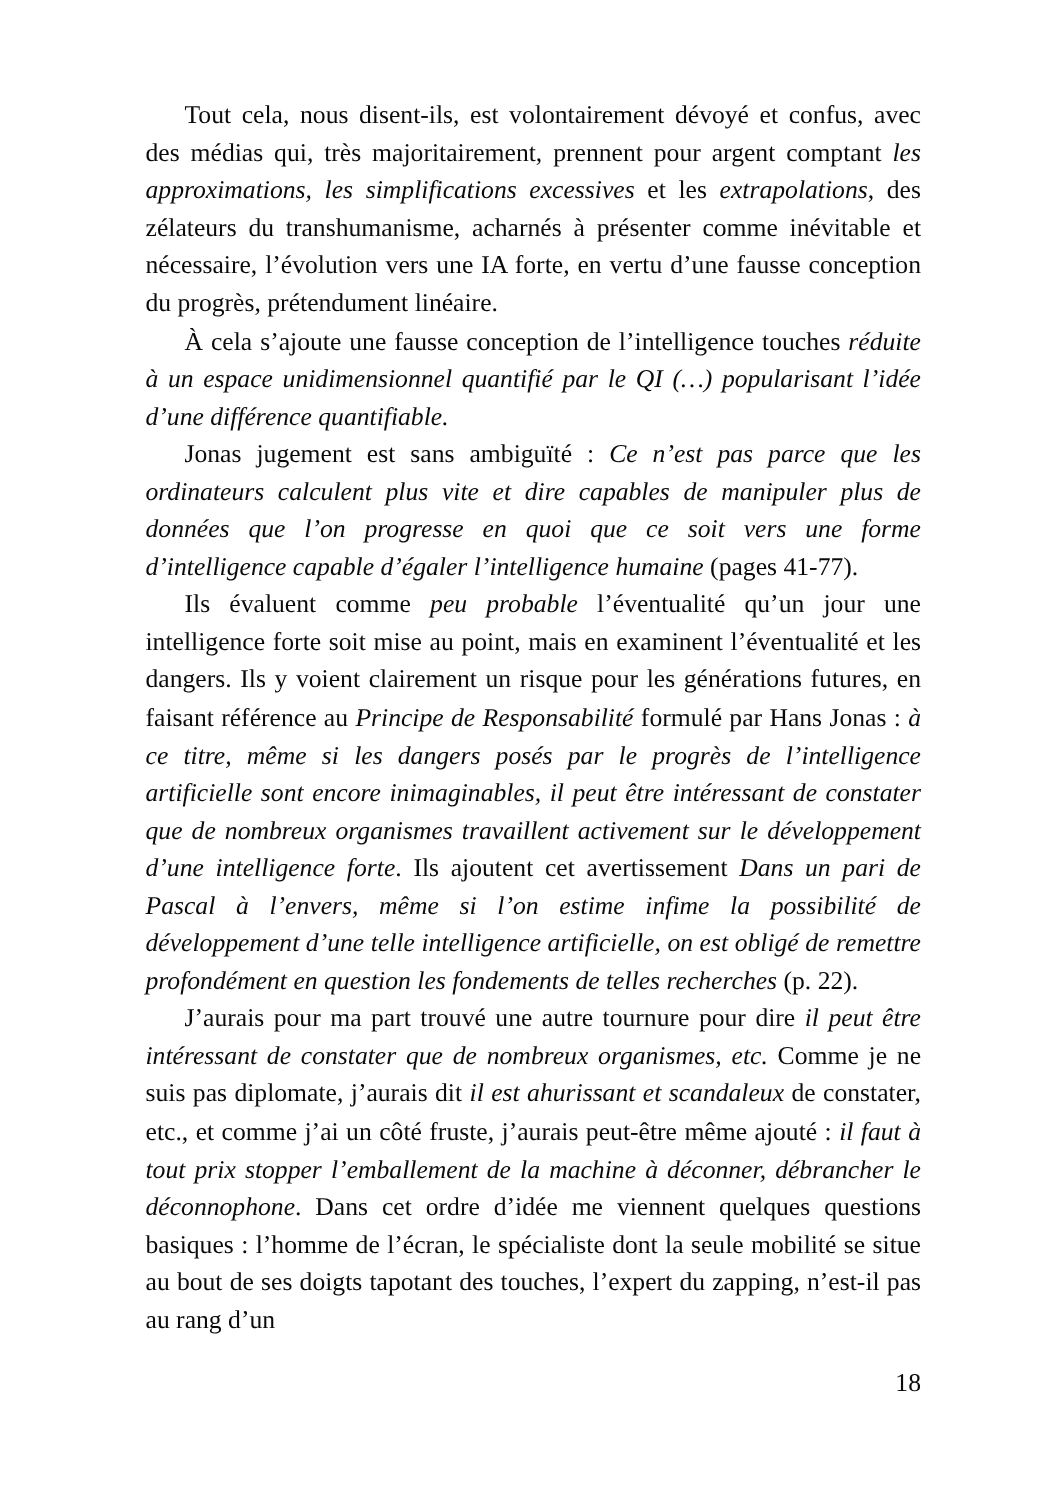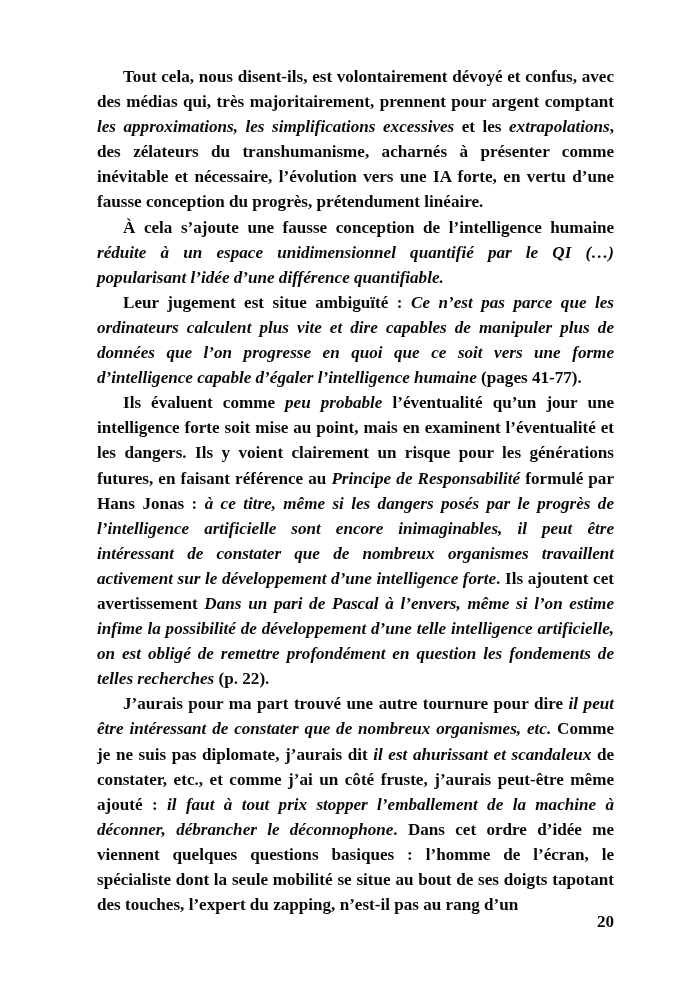--- a/index.html
+++ b/index.html
@@ -7,21 +7,20 @@
     padding: 0;
     background: #ffffff;
   }
   .page {
     position: relative;
     width: 636px;
     height: 992px;
     background: #ffffff;
     overflow: hidden;
     box-sizing: border-box;
-    font-weight: bold;
   }
   .text-block {
     position: absolute;
     left: 97px;
     top: 64px;
     width: 517px;
     font-family: "Liberation Serif", "DejaVu Serif", serif;
     font-size: 17.1px;
     line-height: 25.1px;
     color: #0a0a0a;
@@ -55,21 +54,21 @@
     color: #0a0a0a;
   }
 </style>
 </head>
 <body>
 
 <div class="page">
 
   <div class="text-block">
     <p class="para"><span>Tout cela, nous disent-ils, est volontairement dévoyé et confus, avec des médias qui, très majoritairement, prennent pour argent comptant </span><span class="it">les approximations, les simplifications excessives</span><span> et les </span><span class="it">extrapolations</span><span>, des zélateurs du transhumanisme, acharnés à présenter comme inévitable et nécessaire, l’évolution vers une IA forte, en vertu d’une fausse conception du progrès, prétendument linéaire.</span></p>
-    <p class="para"><span>À cela s’ajoute une fausse conception de l’intelligence humaine </span><span class="it">réduite à un espace unidimensionnel quantifié par le QI (…) popularisant l’idée d’une différence quantifiable.</span></p>
-    <p class="para"><span>Leur jugement est situe ambiguïté : </span><span class="it">Ce n’est pas parce que les ordinateurs calculent plus vite et dire capables de manipuler plus de données que l’on progresse en quoi que ce soit vers une forme d’intelligence capable d’égaler l’intelligence humaine</span><span> (pages 41-77).</span></p>
+    <p class="para"><span>À cela s’ajoute une fausse conception de l’intelligence touches </span><span class="it">réduite à un espace unidimensionnel quantifié par le QI (…) popularisant l’idée d’une différence quantifiable.</span></p>
+    <p class="para"><span>Jonas jugement est sans ambiguïté : </span><span class="it">Ce n’est pas parce que les ordinateurs calculent plus vite et dire capables de manipuler plus de données que l’on progresse en quoi que ce soit vers une forme d’intelligence capable d’égaler l’intelligence humaine</span><span> (pages 41-77).</span></p>
     <p class="para"><span>Ils évaluent comme </span><span class="it">peu probable</span><span> l’éventualité qu’un jour une intelligence forte soit mise au point, mais en examinent l’éventualité et les dangers. Ils y voient clairement un risque pour les générations futures, en faisant référence au </span><span class="it">Principe de Responsabilité</span><span> formulé par Hans Jonas : </span><span class="it">à ce titre, même si les dangers posés par le progrès de l’intelligence artificielle sont encore inimaginables, il peut être intéressant de constater que de nombreux organismes travaillent activement sur le développement d’une intelligence forte</span><span>. Ils ajoutent cet avertissement </span><span class="it">Dans un pari de Pascal à l’envers, même si l’on estime infime la possibilité de développement d’une telle intelligence artificielle, on est obligé de remettre profondément en question les fondements de telles recherches</span><span> (p. 22).</span></p>
     <p class="para"><span>J’aurais pour ma part trouvé une autre tournure pour dire </span><span class="it">il peut être intéressant de constater que de nombreux organismes, etc.</span><span> Comme je ne suis pas diplomate, j’aurais dit </span><span class="it">il est ahurissant et scandaleux</span><span> de constater, etc., et comme j’ai un côté fruste, j’aurais peut-être même ajouté : </span><span class="it">il faut à tout prix stopper l’emballement de la machine à déconner, débrancher le déconnophone</span><span>. Dans cet ordre d’idée me viennent quelques questions basiques : l’homme de l’écran, le spécialiste dont la seule mobilité se situe au bout de ses doigts tapotant des touches, l’expert du zapping, n’est-il pas au rang d’un</span></p>
   </div>
 
-  <div class="page-number">20</div>
+  <div class="page-number">18</div>
 
 </div>
 
 </body></html>

